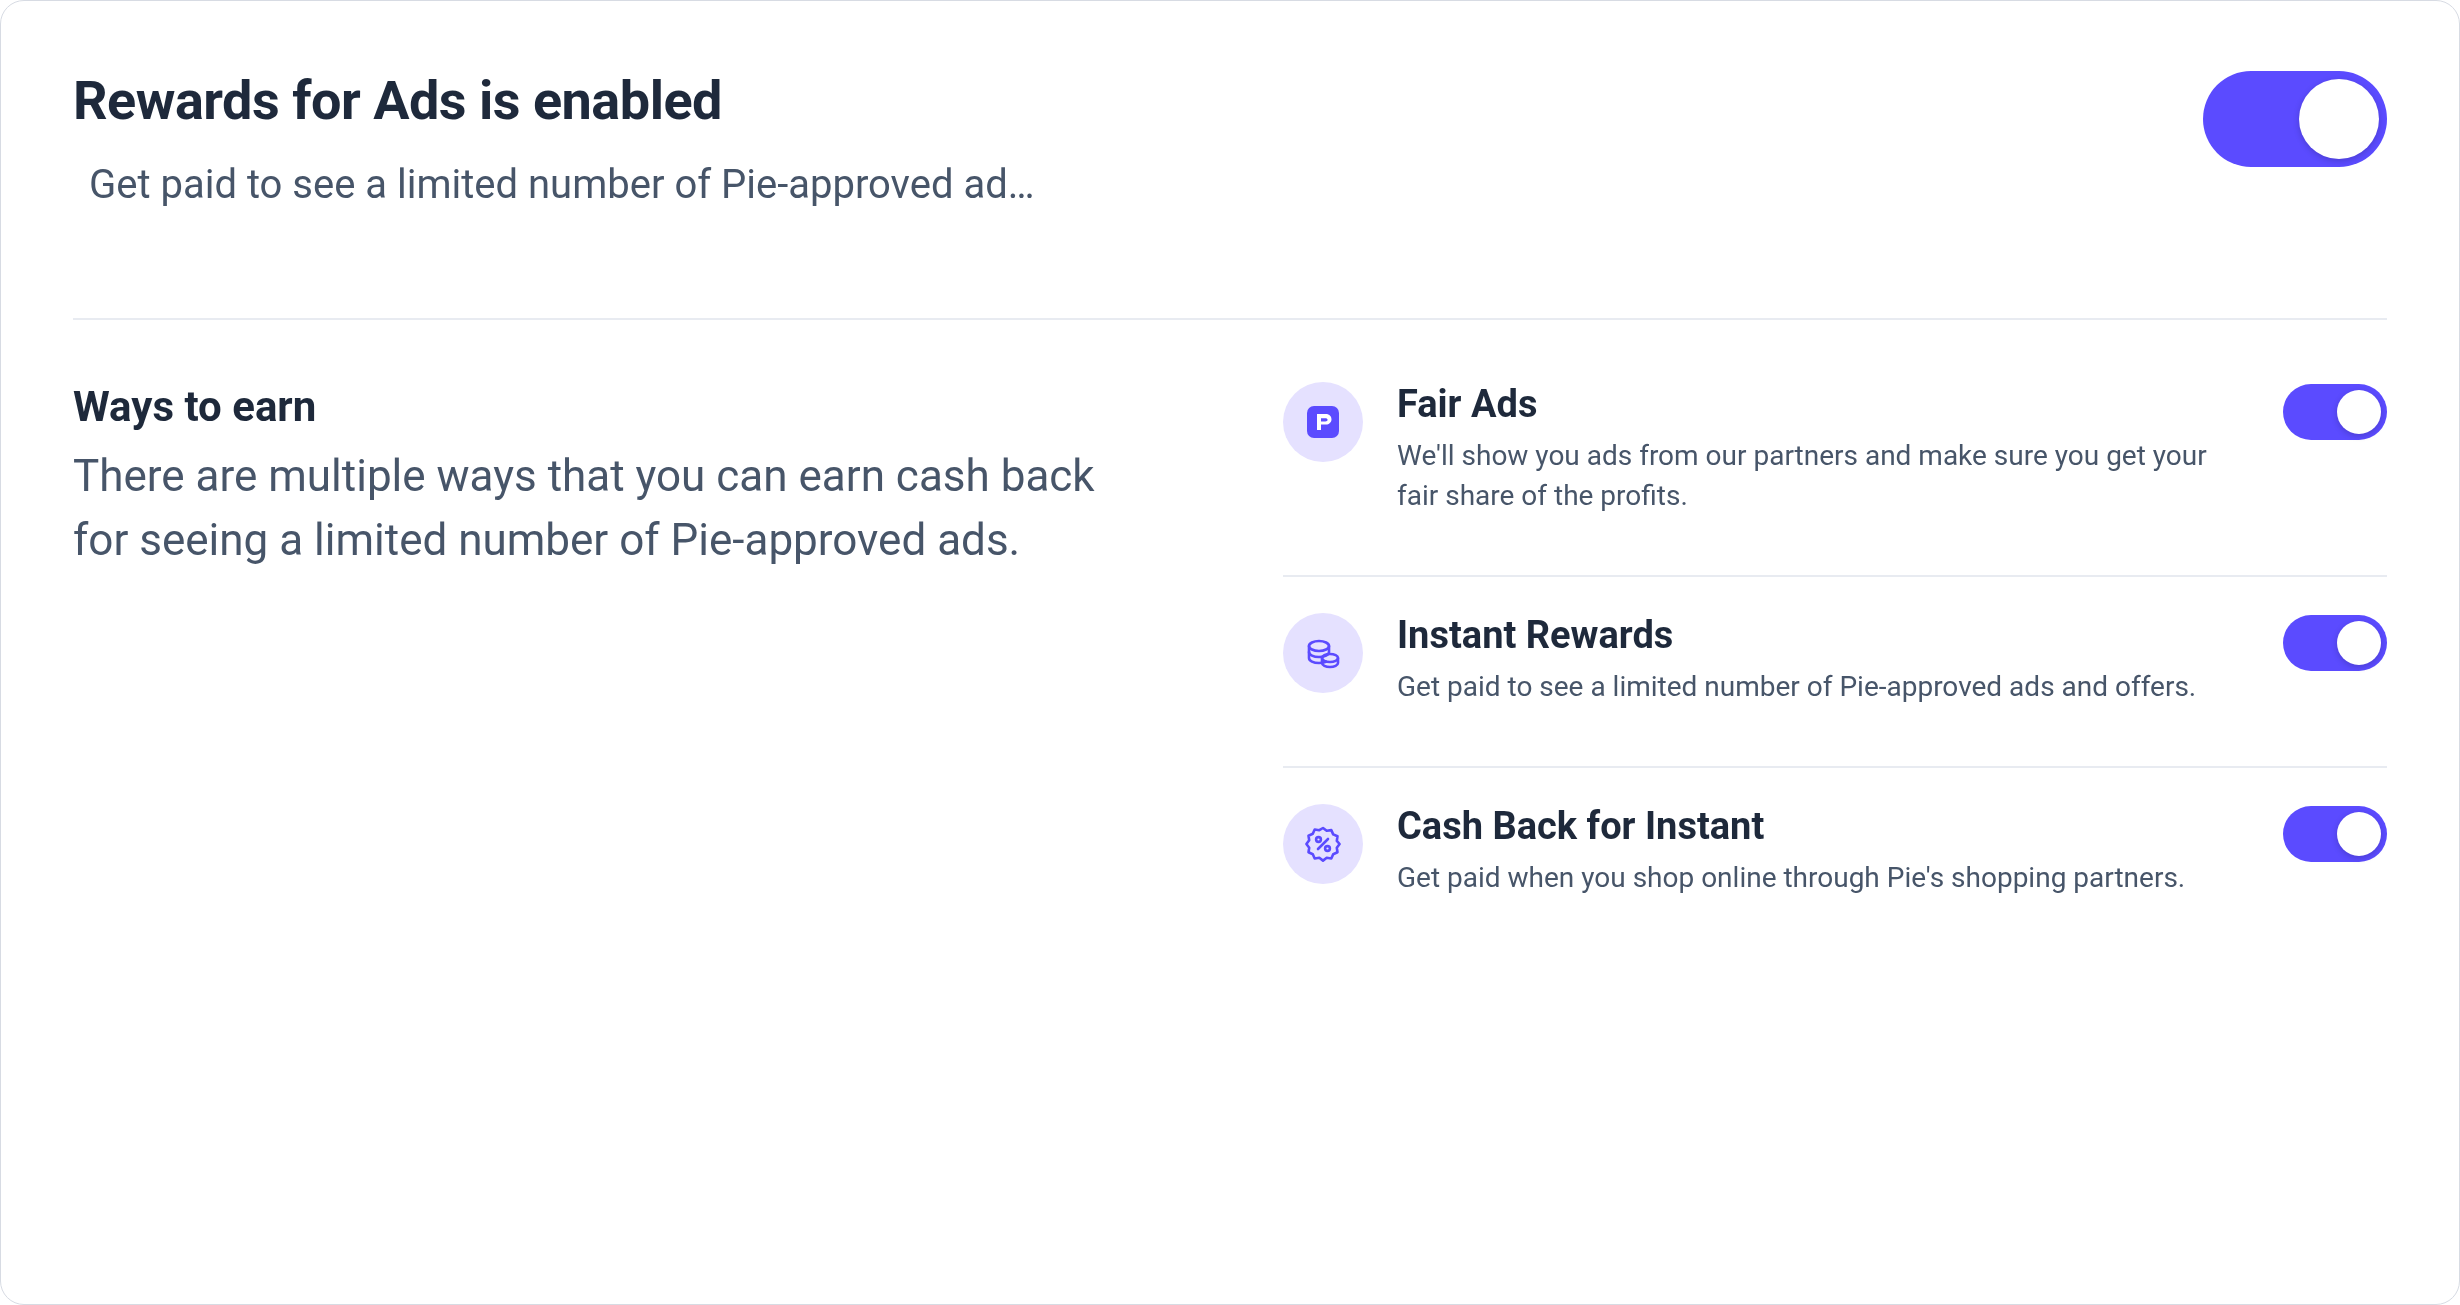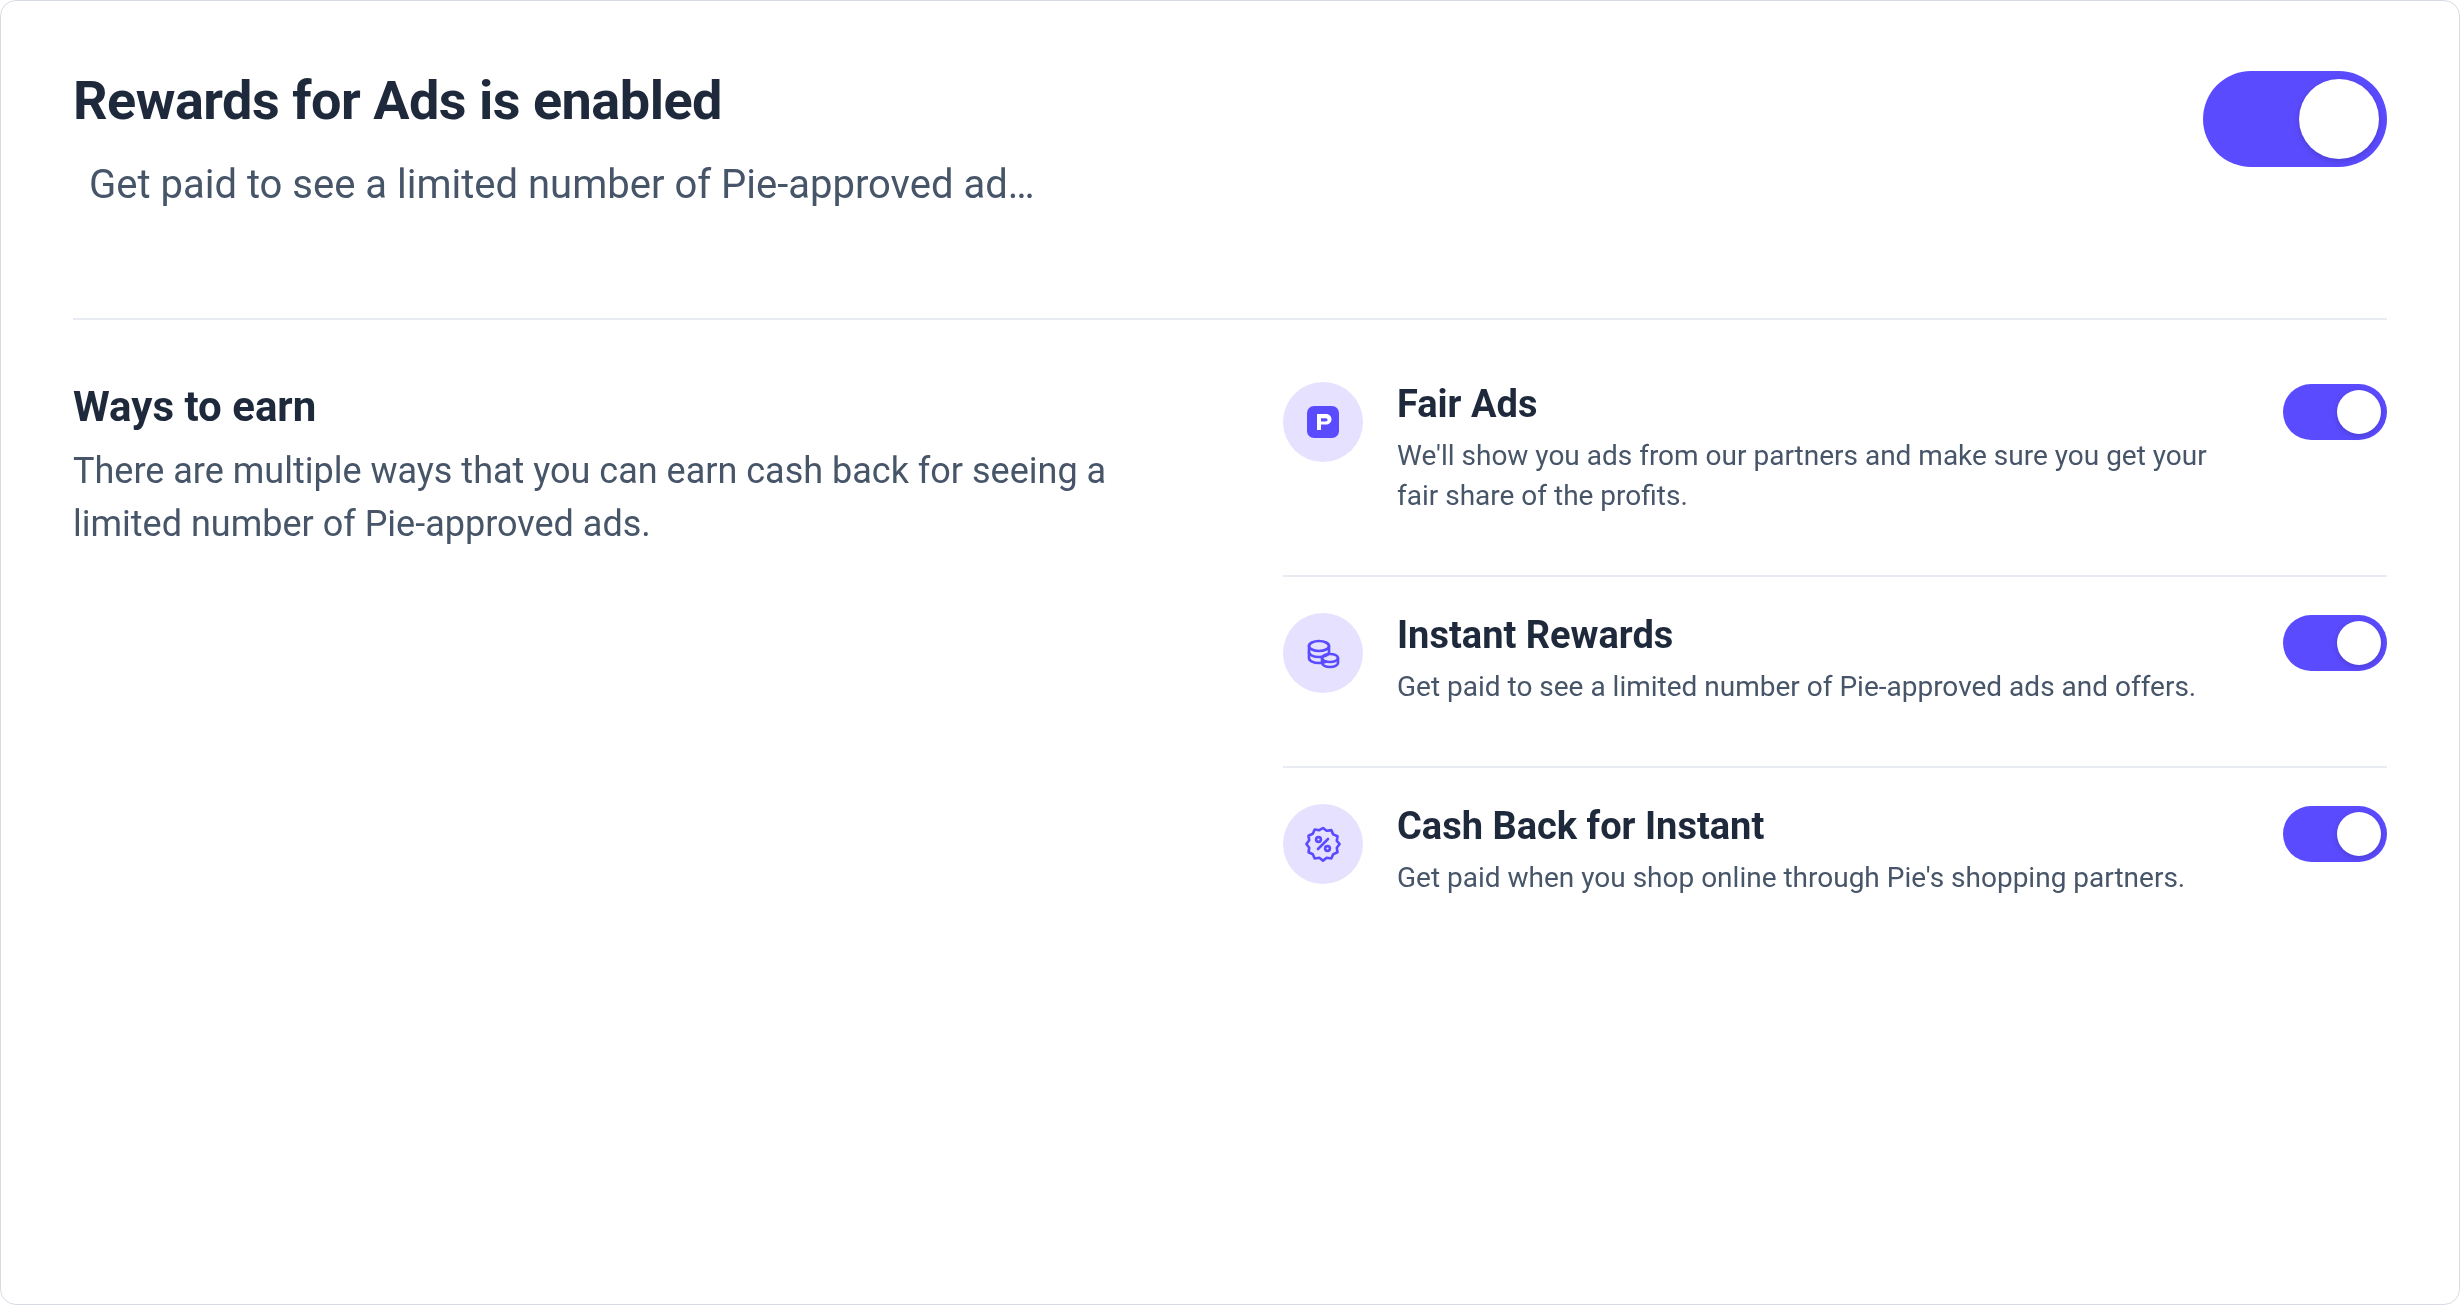--- a/index.html
+++ b/index.html
@@ -17,21 +17,21 @@
   body{
     width:2460px;height:1305px;
     font-family:-apple-system,BlinkMacSystemFont,"Segoe UI",Roboto,Helvetica,Arial,sans-serif;
     background:#fff;
     color:var(--text-primary);
   }
   .card{
     width:2460px;height:1305px;
     padding:70px 72px 40px 72px;
     border:1px solid #d7dbe3;
-    border-radius:16px;
+    border-radius:24px;
     background:#fff;
   }
   .header-row{
     display:flex;align-items:flex-start;justify-content:space-between;gap:40px;
   }
   .header-text{flex:1 1 auto;min-width:0}
   .page-title{
     font-size:54px;line-height:1.1;font-weight:700;margin:0 0 28px 0;
     color:var(--text-primary);letter-spacing:-0.5px;
   }
@@ -57,21 +57,21 @@
   .divider{height:2px;background:var(--border);margin:90px 0 62px 0}
 
   .cols{display:flex;gap:53px}
   .col-left{flex:0 0 50%}
   .col-right{flex:1 1 50%}
 
   .section-title{
     font-size:42px;font-weight:700;margin:0 0 14px 0;color:var(--text-primary);
   }
   .section-desc{
-    font-size:36px;line-height:1.45;color:var(--text-secondary);margin:0;max-width:1060px;
+    font-size:44px;line-height:1.45;color:var(--text-secondary);margin:0;max-width:1060px;
   }
 
   .opt{
     display:flex;align-items:flex-start;gap:34px;padding:36px 0 60px 0;
     border-top:2px solid var(--border);
   }
   .opt:first-child{border-top:none;padding-top:0}
   .opt .icon{
     flex:0 0 auto;width:80px;height:80px;border-radius:50%;
     background:var(--icon-bg);display:flex;align-items:center;justify-content:center;

